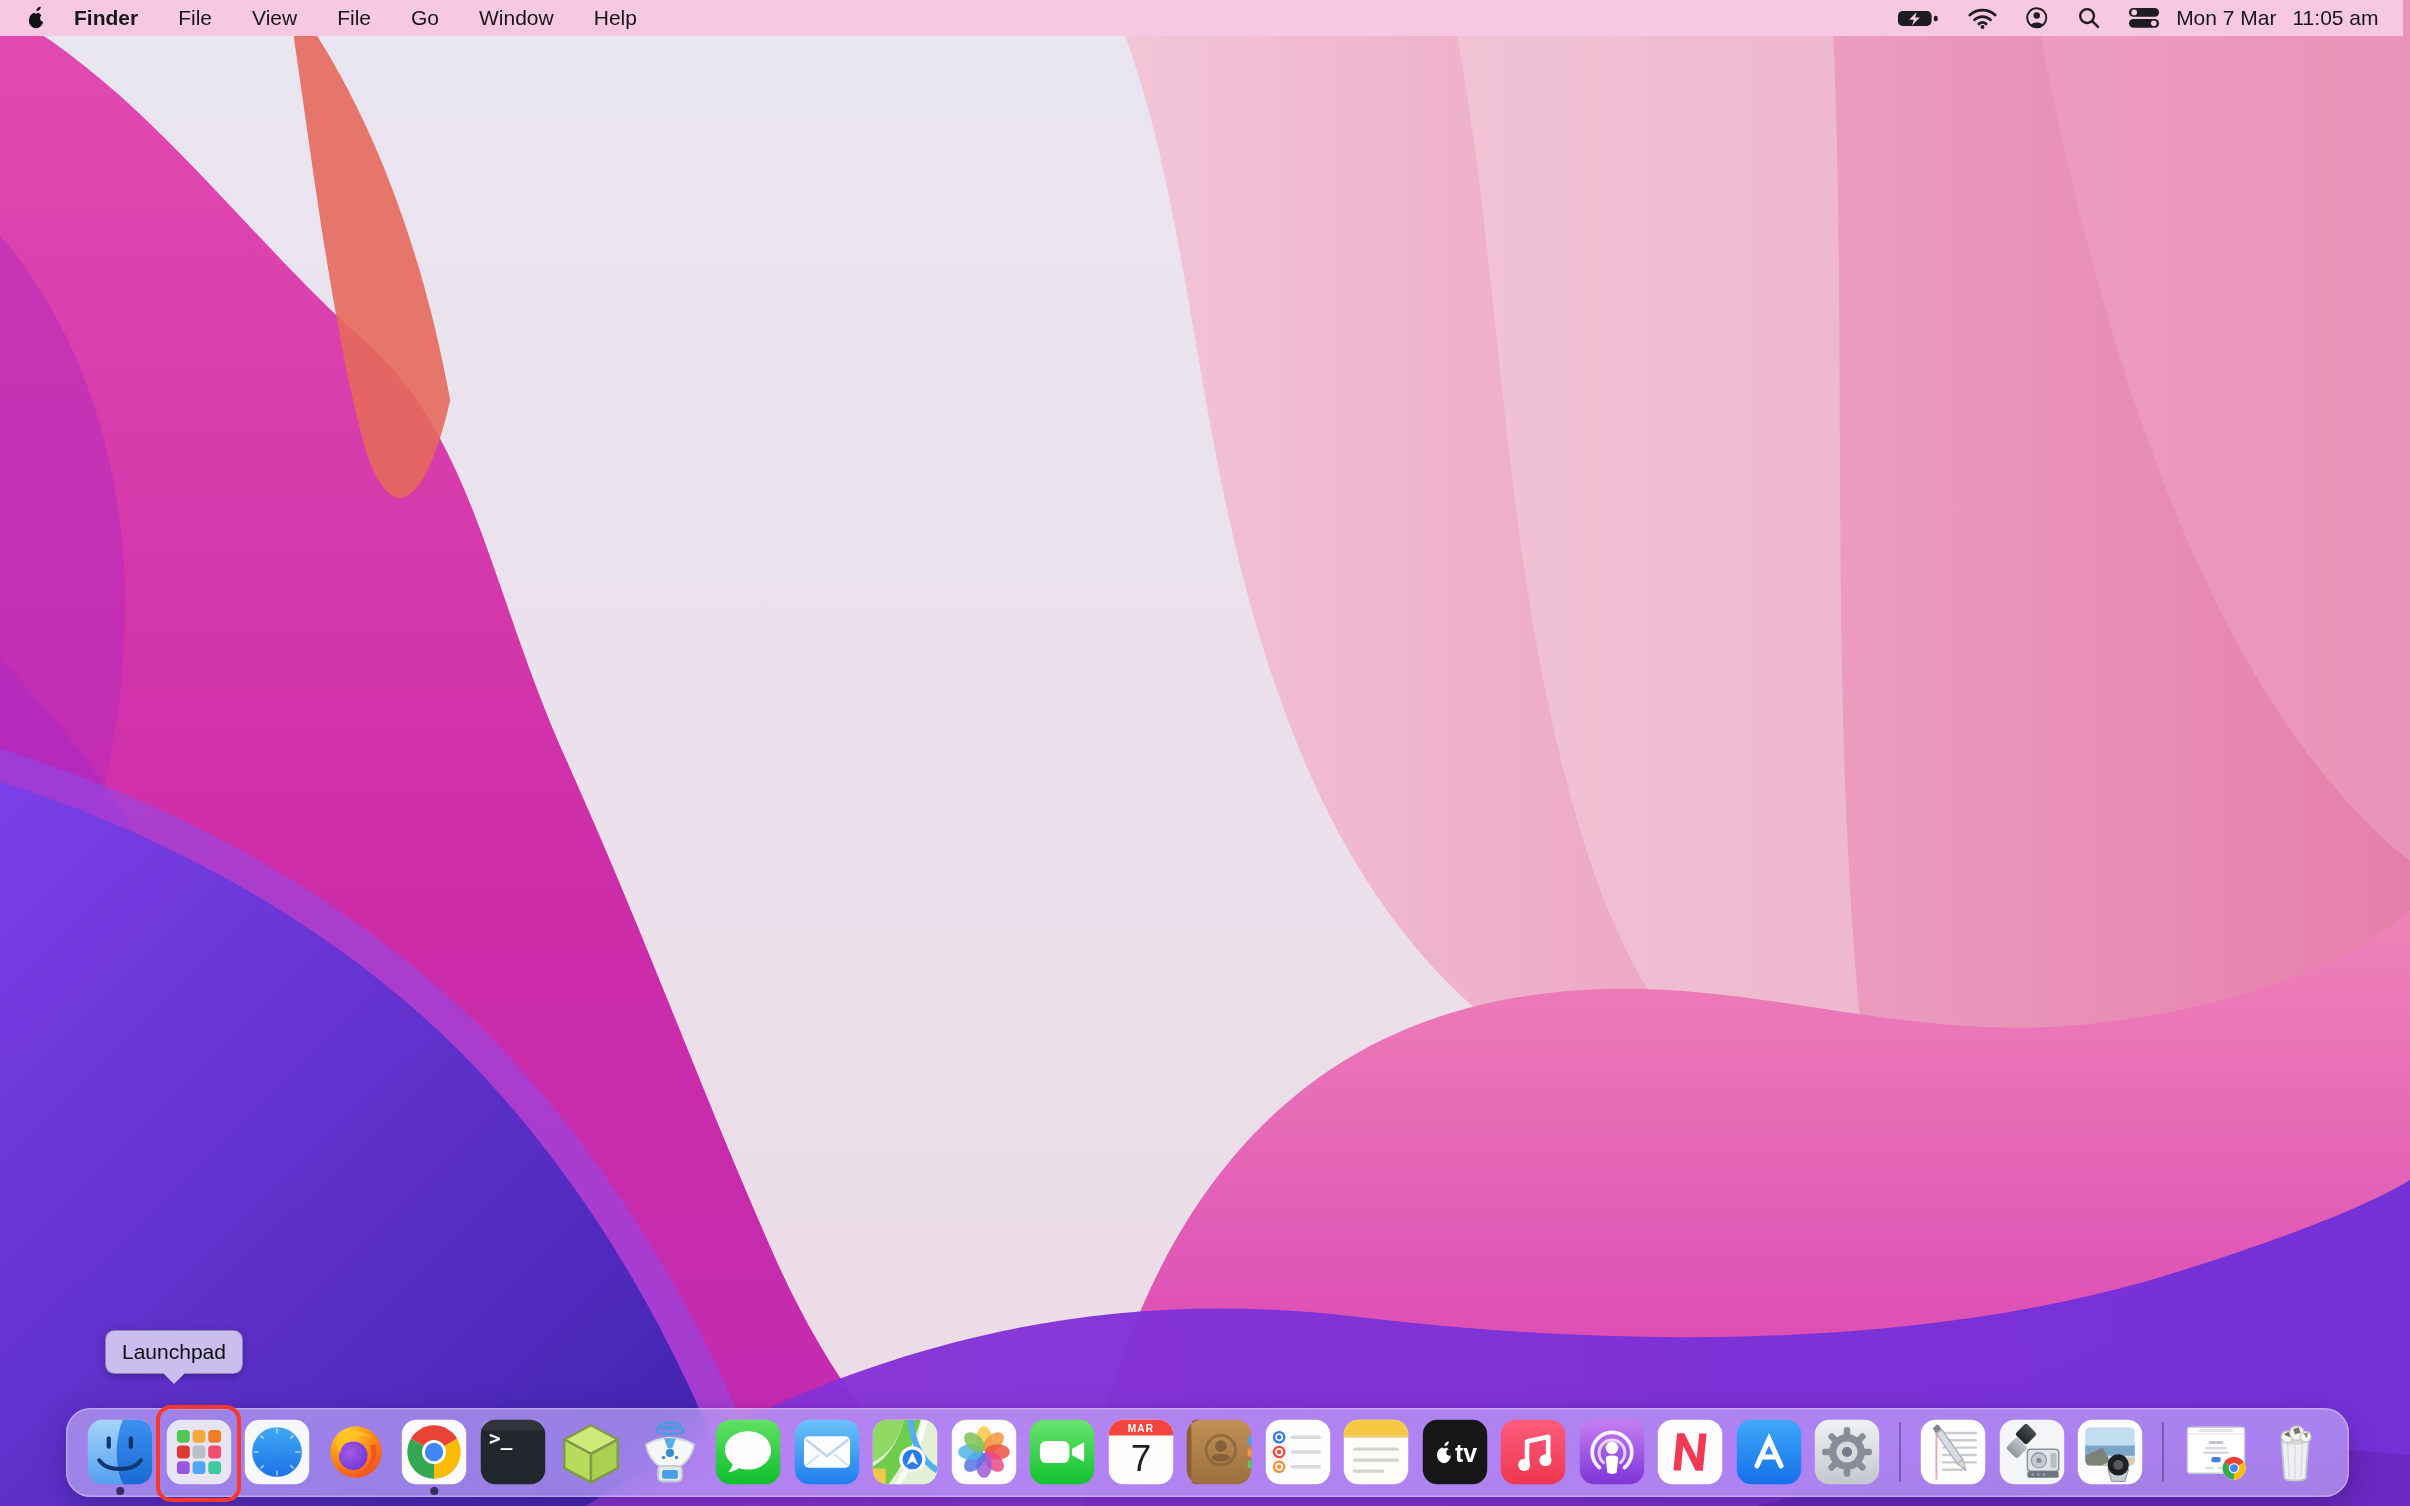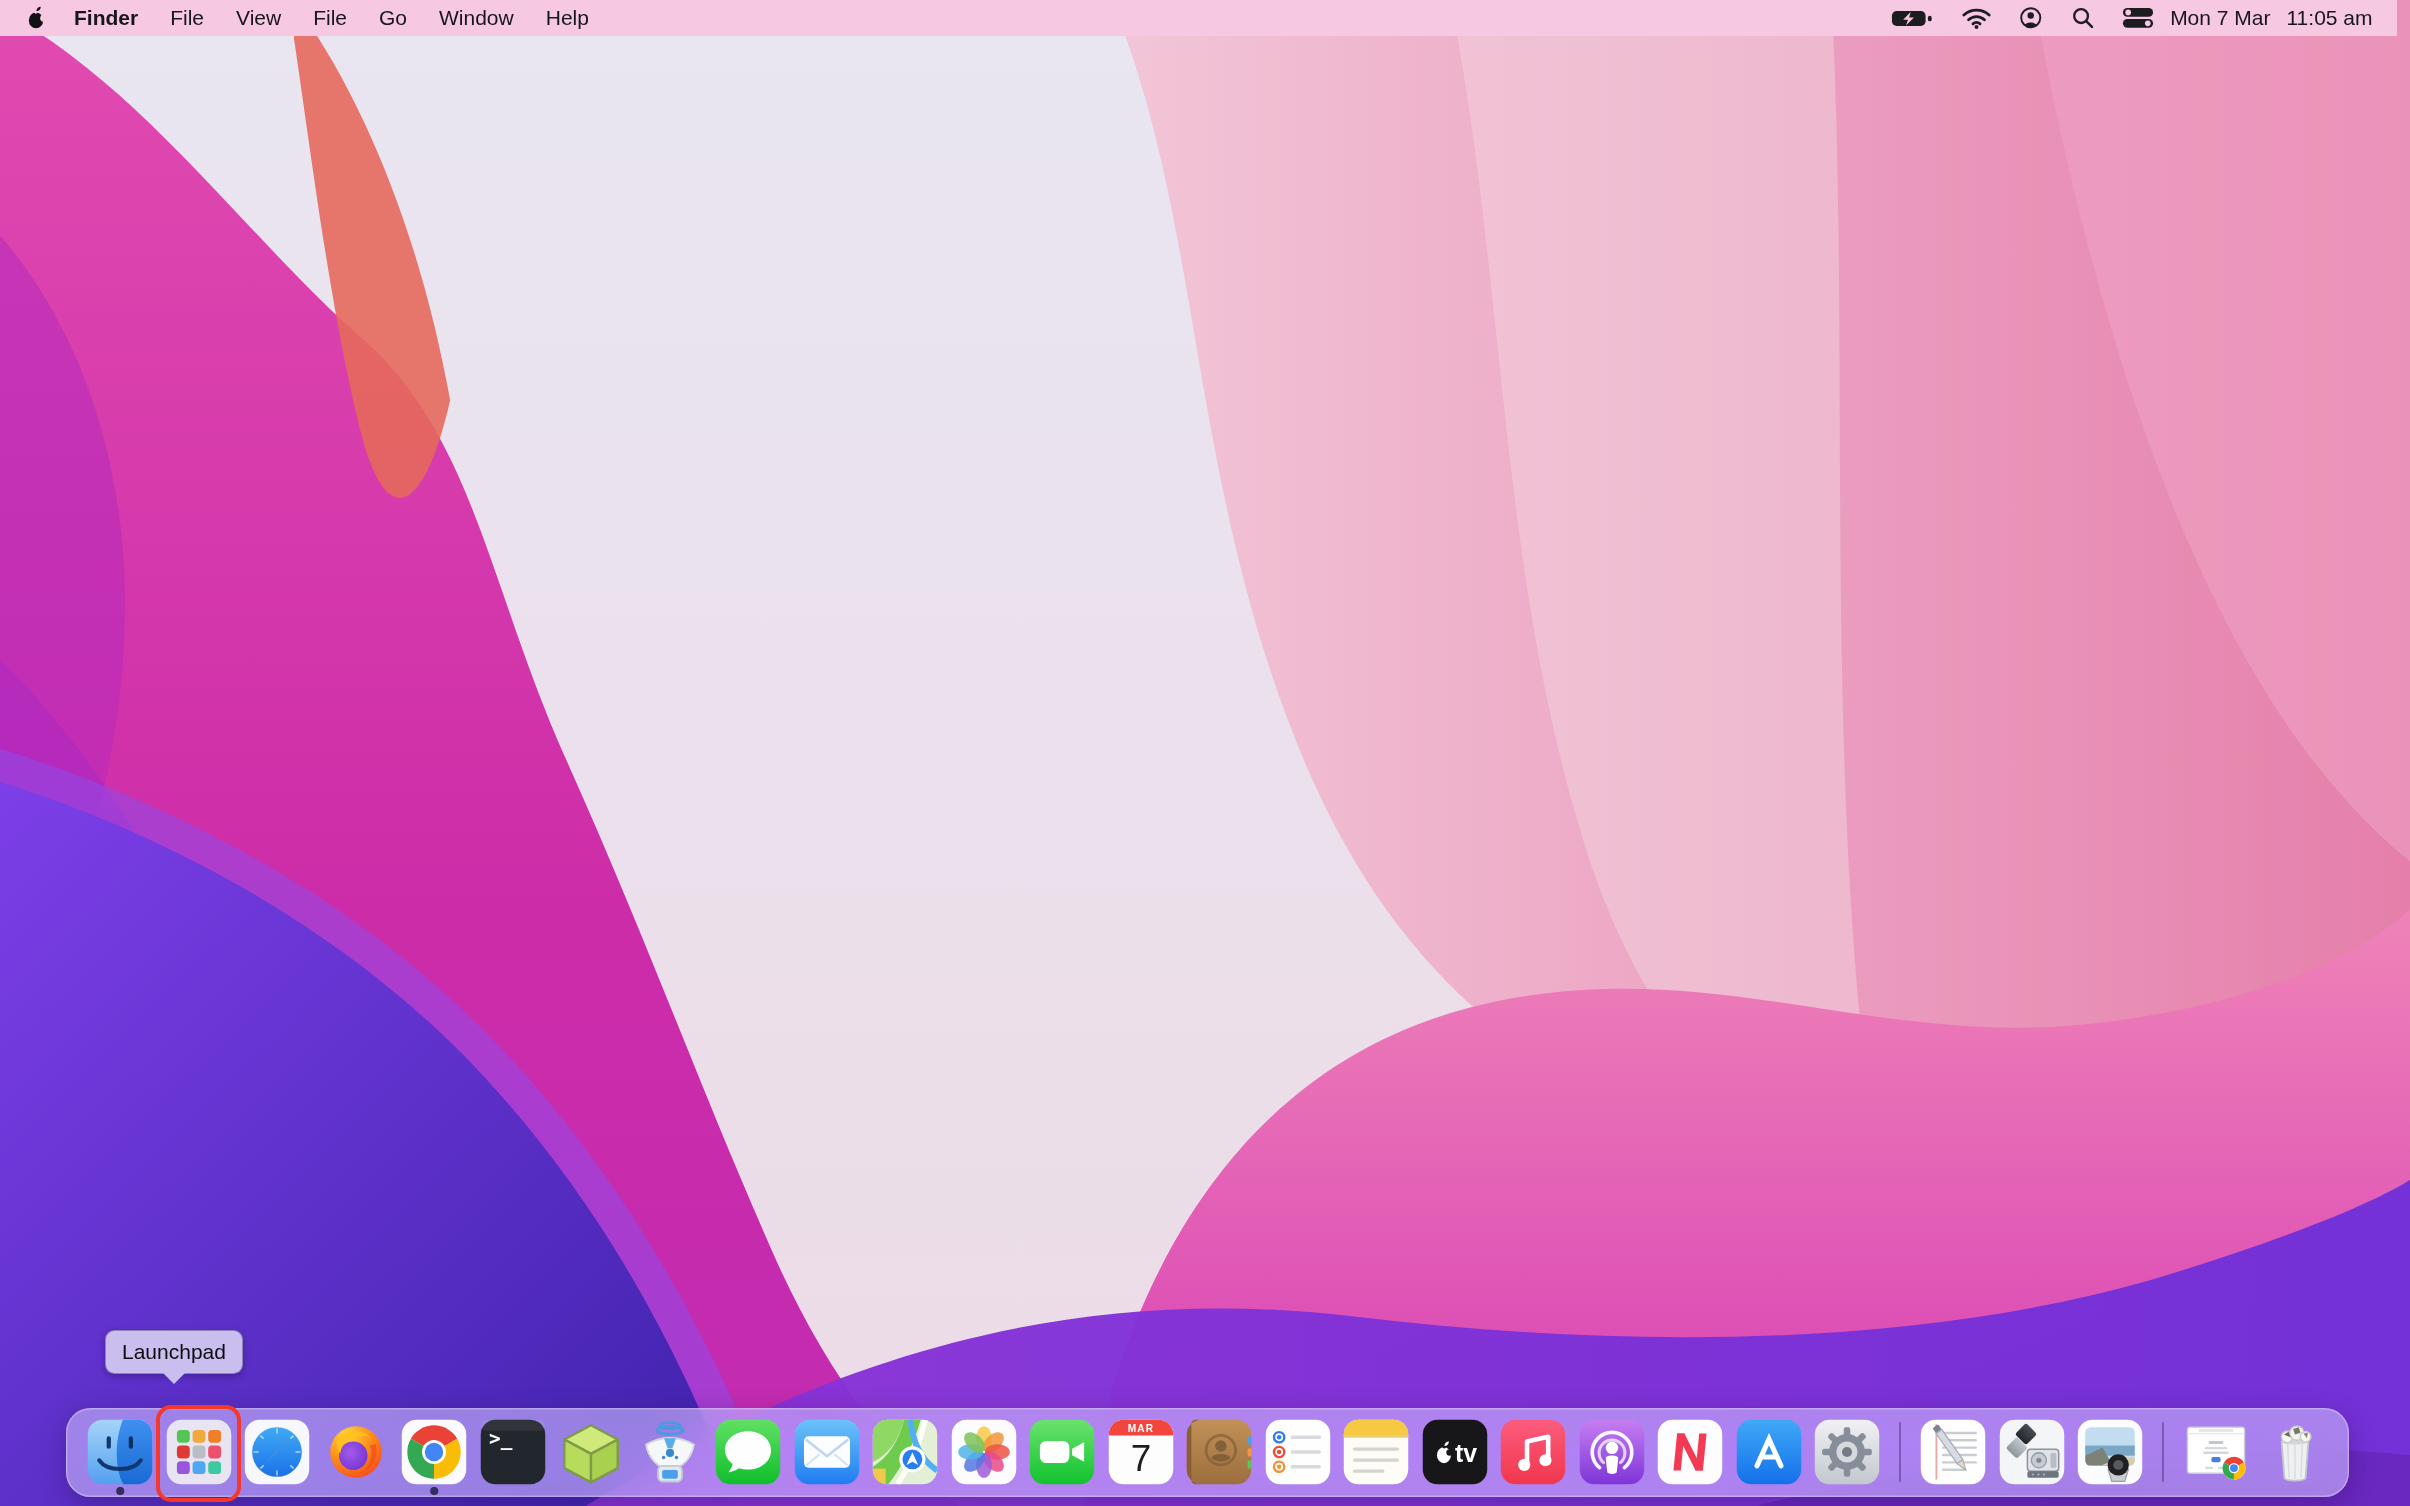--- a/index.html
+++ b/index.html
@@ -3,29 +3,29 @@
 <meta charset="utf-8">
 <style>
   * { margin:0; padding:0; box-sizing:border-box; }
   html,body { width:2411px; height:1507px; overflow:hidden; }
   body { font-family:"Liberation Sans","DejaVu Sans",sans-serif; }
   .screen { position:relative; width:2411px; height:1507px; overflow:hidden; background:#d8cfe0; }
   .wallpaper { position:absolute; inset:0; width:100%; height:100%; display:block; }
 
   
   .menubar {
-    position:absolute; top:0; left:0; right:14px; height:36px; z-index:10;
+    position:absolute; top:0; left:0; right:8px; height:36px; z-index:10;
     background:#f6c8e2; display:flex; align-items:center; justify-content:space-between;
     padding:0 24.5px 0 26px; font-size:21px; color:#17171b;
   }
   .mb-left { display:flex; align-items:center; }
   .apple-logo svg { display:block; width:20px; height:23.5px; }
   .appname { font-weight:bold; margin-left:28px; }
   #menus { display:flex; }
-  .menu-item { margin-left:32px; cursor:default; }
+  .menu-item { margin-left:40px; cursor:default; }
   .mb-right { display:flex; align-items:center; }
   .status-icon { display:flex; align-items:center; margin-left:28px; }
   .status-icon svg { display:block; }
   .clock { display:flex; margin-left:16px; white-space:nowrap; }
   .clock .time { margin-left:16px; }
 
   
   .tooltip {
     position:absolute; left:105px; top:1330px; height:44px; z-index:8;
     background:#c9beee; border:1.4px solid rgba(73,60,120,0.45); border-radius:9.4px;

